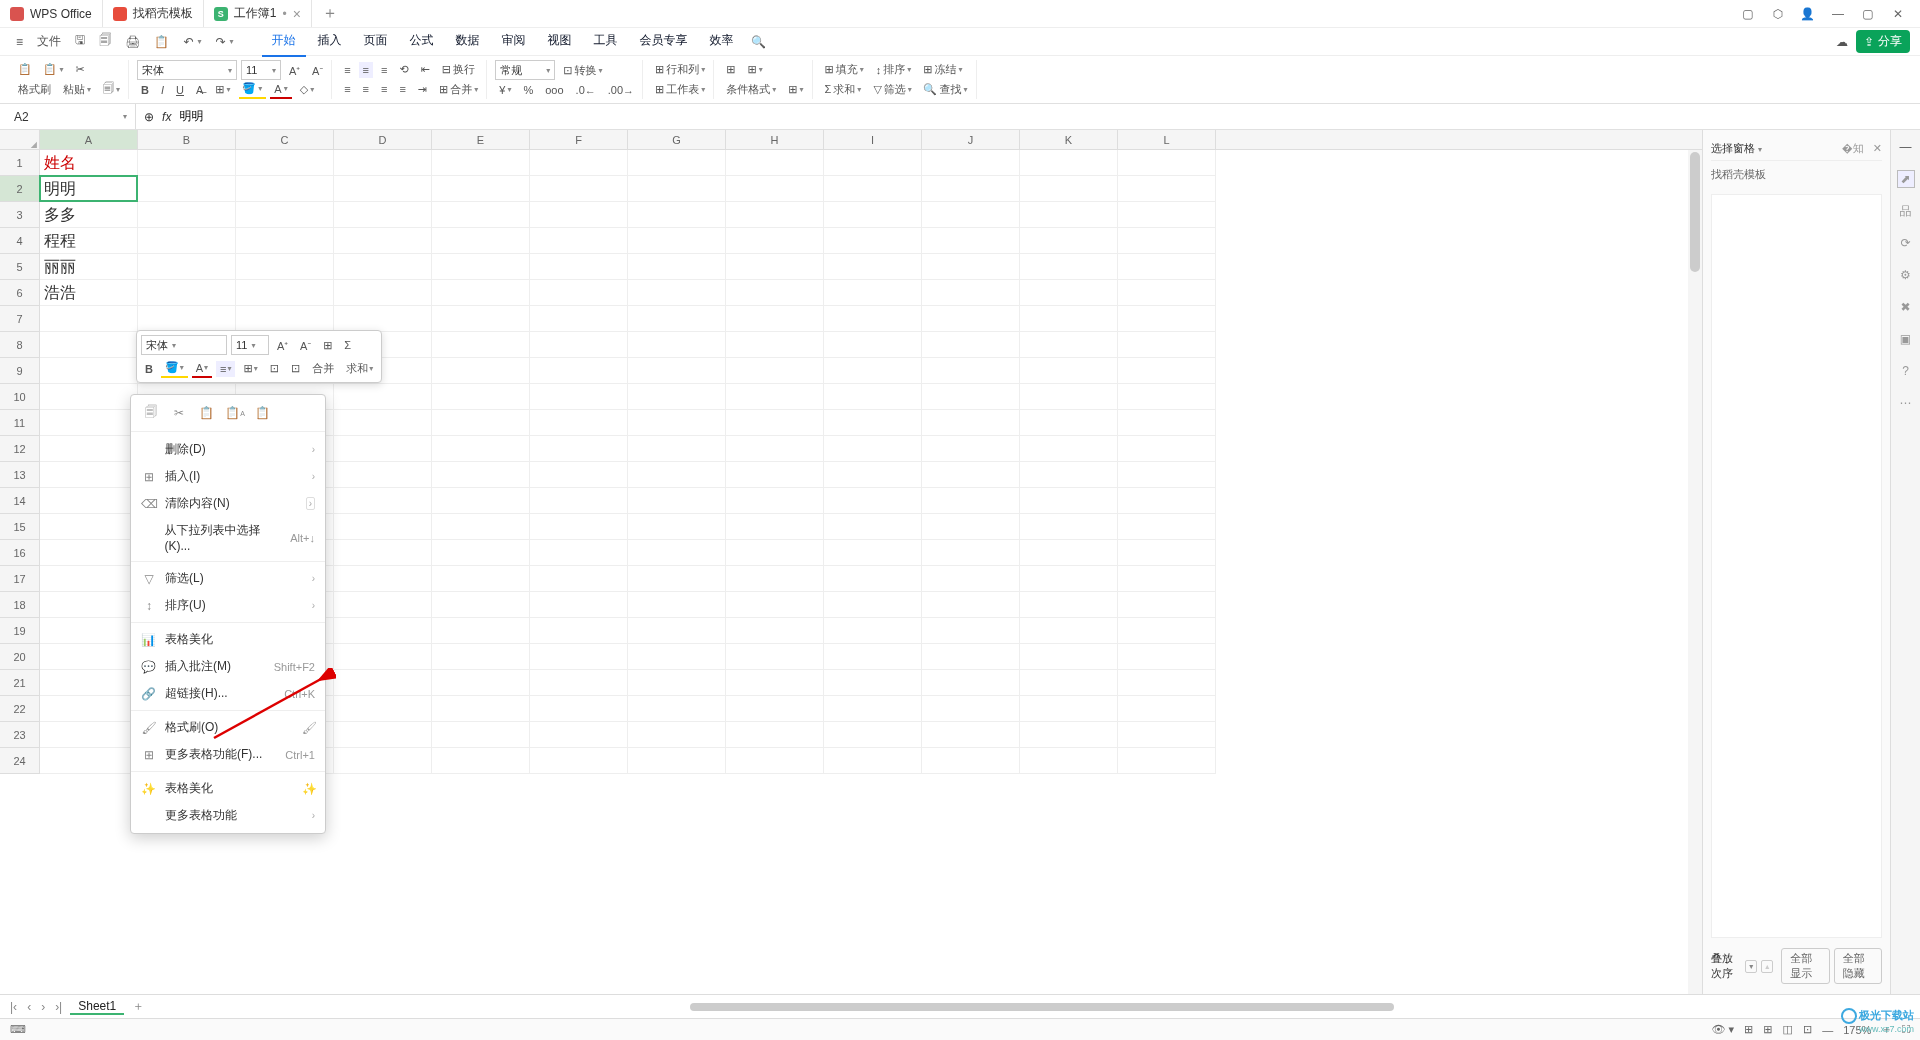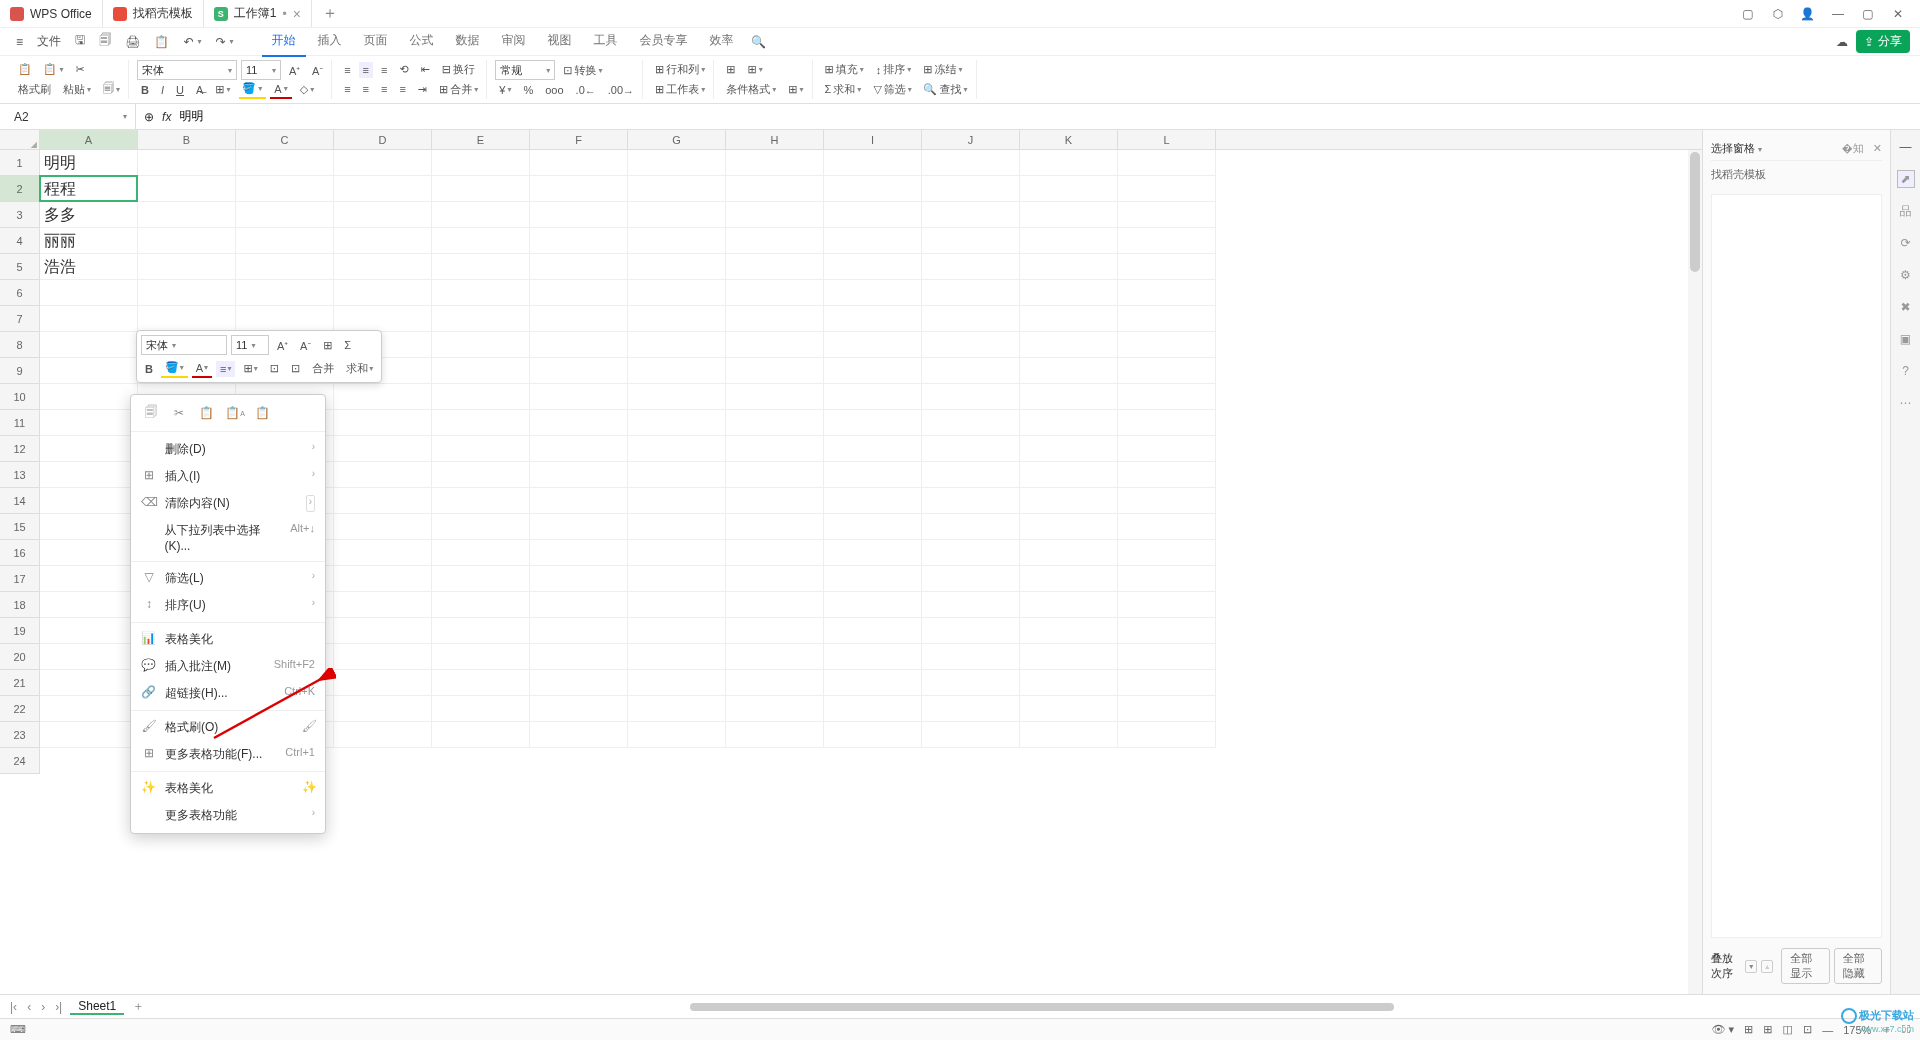--- a/index.html
+++ b/index.html
@@ -14,21 +14,21 @@
   .tab-dirty { color: #999; }
   .tab-close { color: #999; font-size: 14px; cursor: pointer; }
   .tab-add { padding: 0 10px; color: #888; font-size: 16px; cursor: pointer; }
   .spacer { flex: 1; }
   .winbtns { display: flex; gap: 14px; padding-right: 14px; align-items: center; }
   .winbtn { width: 16px; height: 16px; display: flex; align-items: center; justify-content: center; color: #666; cursor: pointer; }
 
   .menubar { display: flex; height: 28px; align-items: center; background: #fff; border-bottom: 1px solid #eee; padding: 0 10px; gap: 2px; }
   .menubtn { display: flex; align-items: center; gap: 4px; padding: 4px 6px; cursor: pointer; color: #555; }
   .menutabs { display: flex; margin-left: 20px; gap: 2px; }
-  .menutab { padding: 6px 10px; cursor: pointer; color: #737373; }
+  .menutab { padding: 6px 10px; cursor: pointer; color: #0f172a; }
   .menutab.active { color: #1a73e8; border-bottom: 2px solid #1a73e8; font-weight: 500; }
   .share-btn { background: #0aa35a; color: #fff; border-radius: 4px; padding: 3px 8px; display: flex; align-items: center; gap: 4px; cursor: pointer; }
 
   .ribbon { display: flex; height: 48px; background: #fff; border-bottom: 1px solid #e0e0e0; padding: 4px 10px; gap: 4px; align-items: stretch; }
   .rgroup { display: flex; flex-direction: column; justify-content: space-between; padding: 0 4px; border-right: 1px solid #eee; }
   .rrow { display: flex; gap: 4px; align-items: center; height: 20px; }
   .rbtn { padding: 2px 4px; display: flex; align-items: center; gap: 2px; cursor: pointer; color: #555; font-size: 11px; white-space: nowrap; }
   .font-sel { border: 1px solid #ccc; height: 20px; width: 100px; padding: 0 4px; font-size: 11px; display: flex; align-items: center; justify-content: space-between; cursor: pointer; }
   .size-sel { border: 1px solid #ccc; height: 20px; width: 40px; padding: 0 4px; font-size: 11px; display: flex; align-items: center; justify-content: space-between; cursor: pointer; }
   .caret { font-size: 8px; color: #888; }
@@ -74,21 +74,21 @@
   .sbright { display: flex; align-items: center; gap: 10px; }
 
   
   .mini-toolbar { position: absolute; top: 200px; left: 136px; background: #fff; border: 1px solid #ccc; border-radius: 4px; box-shadow: 0 2px 8px rgba(0,0,0,.15); padding: 4px; display: flex; flex-direction: column; gap: 4px; z-index: 10; }
   .mt-row { display: flex; gap: 4px; align-items: center; }
   .mt-sel { border: 1px solid #ccc; height: 20px; padding: 0 4px; font-size: 11px; display: flex; align-items: center; gap: 4px; cursor: pointer; }
   .mt-btn { padding: 2px 4px; cursor: pointer; color: #555; display: flex; align-items: center; gap: 1px; font-size: 11px; }
 
   
   .ctx { position: absolute; top: 264px; left: 130px; width: 196px; background: #fff; border: 1px solid #ccc; border-radius: 4px; box-shadow: 0 4px 16px rgba(0,0,0,.2); padding: 4px 0; z-index: 11; font-size: 12px; }
-  .ctx-row { display: flex; padding: 5px 10px; cursor: pointer; color: #333; gap: 8px; position: relative; }
+  .ctx-row { display: flex; align-items: center; padding: 5px 10px; cursor: pointer; color: #333; gap: 8px; position: relative; }
   .ctx-icon { width: 16px; text-align: center; color: #888; }
   .ctx-toprow { display: flex; gap: 8px; padding: 4px 10px 8px; border-bottom: 1px solid #eee; margin-bottom: 4px; }
   .ctx-topicon { width: 20px; height: 20px; display: flex; align-items: center; justify-content: center; color: #888; cursor: pointer; }
   .ctx-sub { margin-left: auto; color: #aaa; font-size: 10px; }
   .ctx-scut { margin-left: auto; color: #999; font-size: 11px; }
   .ctx-extra { position: absolute; right: 8px; color: #999; }
   .ctx-sep { height: 1px; background: #eee; margin: 3px 0; }
 
   
   .arrow { position: absolute; pointer-events: none; z-index: 20; }
@@ -325,49 +325,63 @@
         <div class="rh">18</div>
         <div class="rh">19</div>
         <div class="rh">20</div>
         <div class="rh">21</div>
         <div class="rh">22</div>
         <div class="rh">23</div>
         <div class="rh">24</div>
       </div>
     <div class="cells" id="cells">
         <div class="row">
+          <div class="cell hdr-cell" style="width: 98px;">姓名</div>
+          <div class="cell" style="width: 98px;"></div>
+          <div class="cell" style="width: 98px;"></div>
+          <div class="cell" style="width: 98px;"></div>
+          <div class="cell" style="width: 98px;"></div>
+          <div class="cell" style="width: 98px;"></div>
+          <div class="cell" style="width: 98px;"></div>
+          <div class="cell" style="width: 98px;"></div>
+          <div class="cell" style="width: 98px;"></div>
+          <div class="cell" style="width: 98px;"></div>
+          <div class="cell" style="width: 98px;"></div>
+          <div class="cell" style="width: 98px;"></div>
+        </div>
+        <div class="row">
           <div class="cell data-cell" style="width: 98px;">明明</div>
           <div class="cell" style="width: 98px;"></div>
           <div class="cell" style="width: 98px;"></div>
           <div class="cell" style="width: 98px;"></div>
           <div class="cell" style="width: 98px;"></div>
           <div class="cell" style="width: 98px;"></div>
           <div class="cell" style="width: 98px;"></div>
           <div class="cell" style="width: 98px;"></div>
           <div class="cell" style="width: 98px;"></div>
           <div class="cell" style="width: 98px;"></div>
           <div class="cell" style="width: 98px;"></div>
           <div class="cell" style="width: 98px;"></div>
         </div>
         <div class="row">
+          <div class="cell data-cell" style="width: 98px;">多多</div>
+          <div class="cell" style="width: 98px;"></div>
+          <div class="cell" style="width: 98px;"></div>
+          <div class="cell" style="width: 98px;"></div>
+          <div class="cell" style="width: 98px;"></div>
+          <div class="cell" style="width: 98px;"></div>
+          <div class="cell" style="width: 98px;"></div>
+          <div class="cell" style="width: 98px;"></div>
+          <div class="cell" style="width: 98px;"></div>
+          <div class="cell" style="width: 98px;"></div>
+          <div class="cell" style="width: 98px;"></div>
+          <div class="cell" style="width: 98px;"></div>
+        </div>
+        <div class="row">
           <div class="cell data-cell" style="width: 98px;">程程</div>
-          <div class="cell" style="width: 98px;"></div>
-          <div class="cell" style="width: 98px;"></div>
-          <div class="cell" style="width: 98px;"></div>
-          <div class="cell" style="width: 98px;"></div>
-          <div class="cell" style="width: 98px;"></div>
-          <div class="cell" style="width: 98px;"></div>
-          <div class="cell" style="width: 98px;"></div>
-          <div class="cell" style="width: 98px;"></div>
-          <div class="cell" style="width: 98px;"></div>
-          <div class="cell" style="width: 98px;"></div>
-          <div class="cell" style="width: 98px;"></div>
-        </div>
-        <div class="row">
-          <div class="cell data-cell" style="width: 98px;">多多</div>
           <div class="cell" style="width: 98px;"></div>
           <div class="cell" style="width: 98px;"></div>
           <div class="cell" style="width: 98px;"></div>
           <div class="cell" style="width: 98px;"></div>
           <div class="cell" style="width: 98px;"></div>
           <div class="cell" style="width: 98px;"></div>
           <div class="cell" style="width: 98px;"></div>
           <div class="cell" style="width: 98px;"></div>
           <div class="cell" style="width: 98px;"></div>
           <div class="cell" style="width: 98px;"></div>

